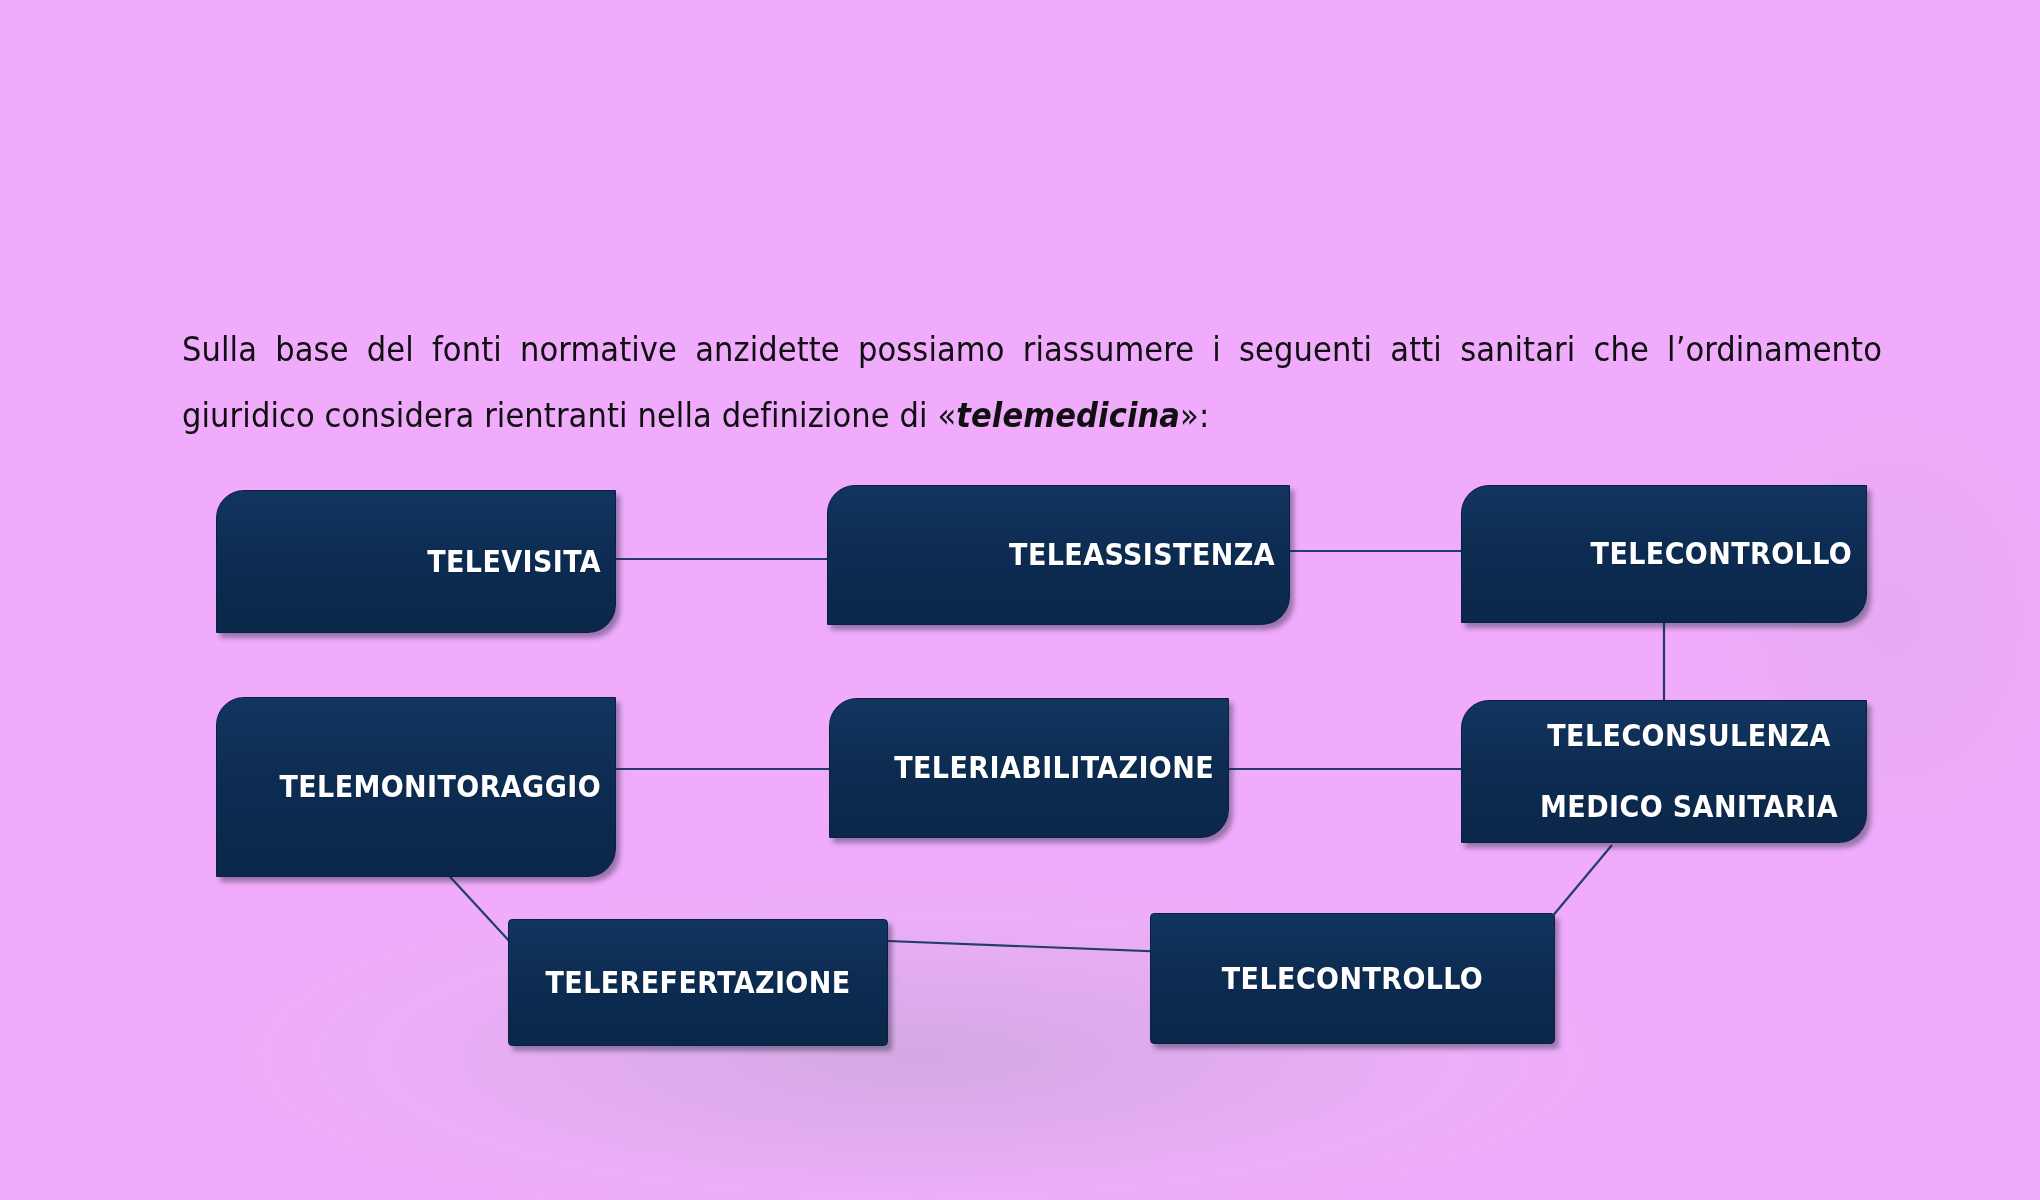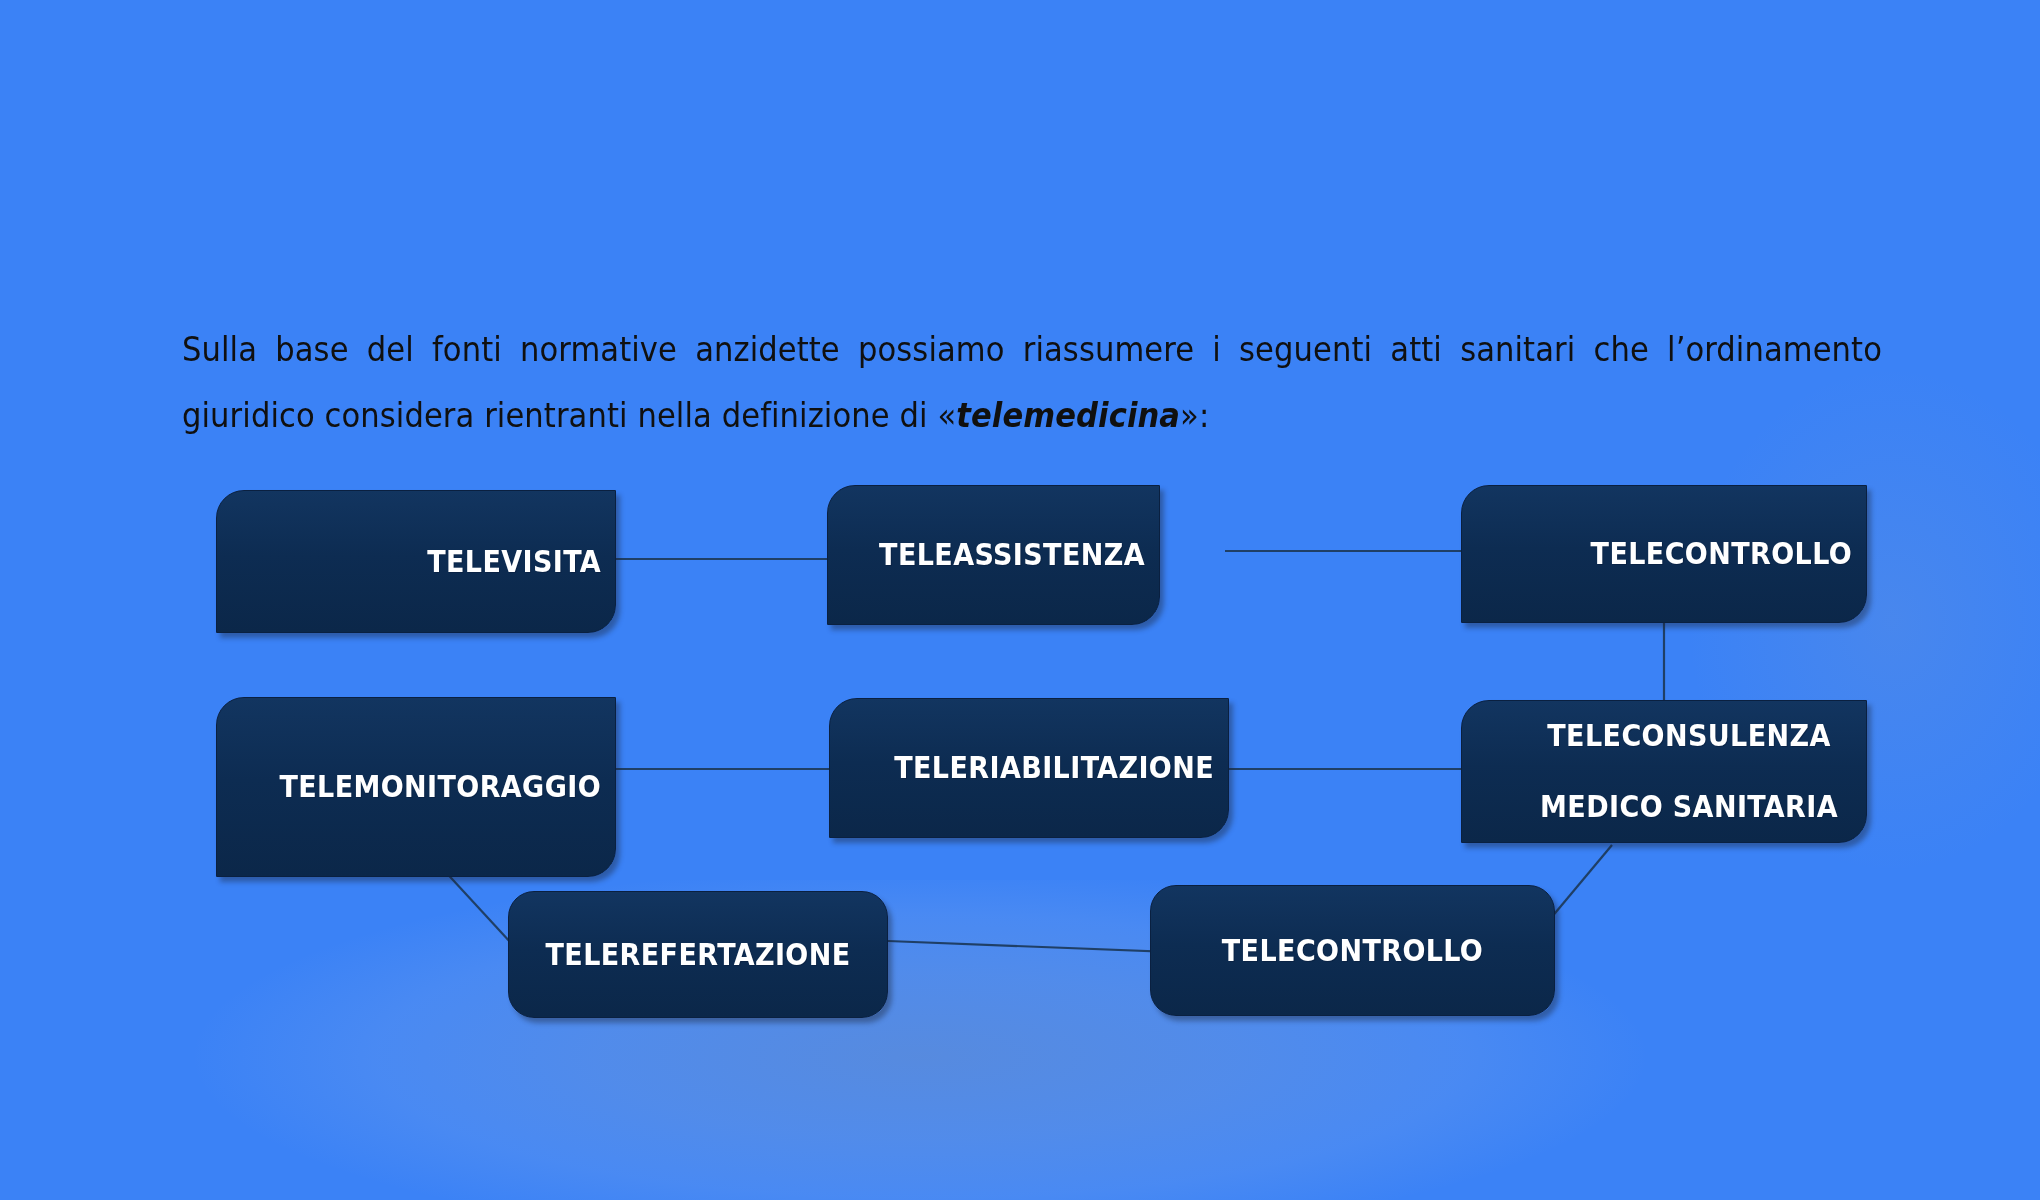--- a/index.html
+++ b/index.html
@@ -14,21 +14,21 @@
     font-family: "DejaVu Sans Condensed", "Liberation Sans Narrow", "Liberation Sans", sans-serif;
     position: relative;
   }
 
   
   #page {
     position: absolute;
     inset: 0;
     width: 2040px;
     height: 1200px;
-    background: #3b82f6;
+    background: #f0abfc;
     overflow: hidden;
   }
 
   
   .bottom-glow {
     position: absolute;
     left: 140px;
     top: 880px;
     width: 1560px;
     height: 420px;
@@ -100,21 +100,21 @@
     box-shadow: 4px 5px 5px rgba(25,35,55,0.40);
     border: 1px solid #0a2040;
     box-sizing: border-box;
     text-shadow: 1px 1px 0 rgba(10,30,60,0.55);
     z-index: 3;
   }
   .node span { display: block; padding: 0 14px; }
 
   
   .r-tl-br { border-radius: 28px 0 28px 0; justify-content: flex-end; }
-  .r-all   { border-radius: 26px; }
+  .r-all   { border-radius: 4px; margin-top: 28px; }
 
   .node.node-telecontrollo { z-index: 2; }
 </style>
 </head>
 <body>
 
 <div id="page">
 
   <div class="bottom-glow"></div>
   <div class="right-glow"></div>
@@ -141,21 +141,21 @@
         <line x1="888" y1="941" x2="1325" y2="958"></line>
 
         <line x1="1612" y1="845" x2="1520" y2="955"></line>
       </g>
     </svg>
 
     <div class="node r-tl-br" style="left:216px; top:490px; width:400px; height:143px;">
       <span>TELEVISITA</span>
     </div>
 
-    <div class="node r-tl-br" style="left:827px; top:485px; width:333px; height:140px;">
+    <div class="node r-tl-br" style="left:827px; top:485px; width:463px; height:140px;">
       <span>TELEASSISTENZA</span>
     </div>
 
     <div class="node r-tl-br" style="left:1461px; top:485px; width:406px; height:138px;">
       <span>TELECONTROLLO</span>
     </div>
 
     <div class="node r-tl-br" style="left:216px; top:697px; width:400px; height:180px;">
       <span>TELEMONITORAGGIO</span>
     </div>

